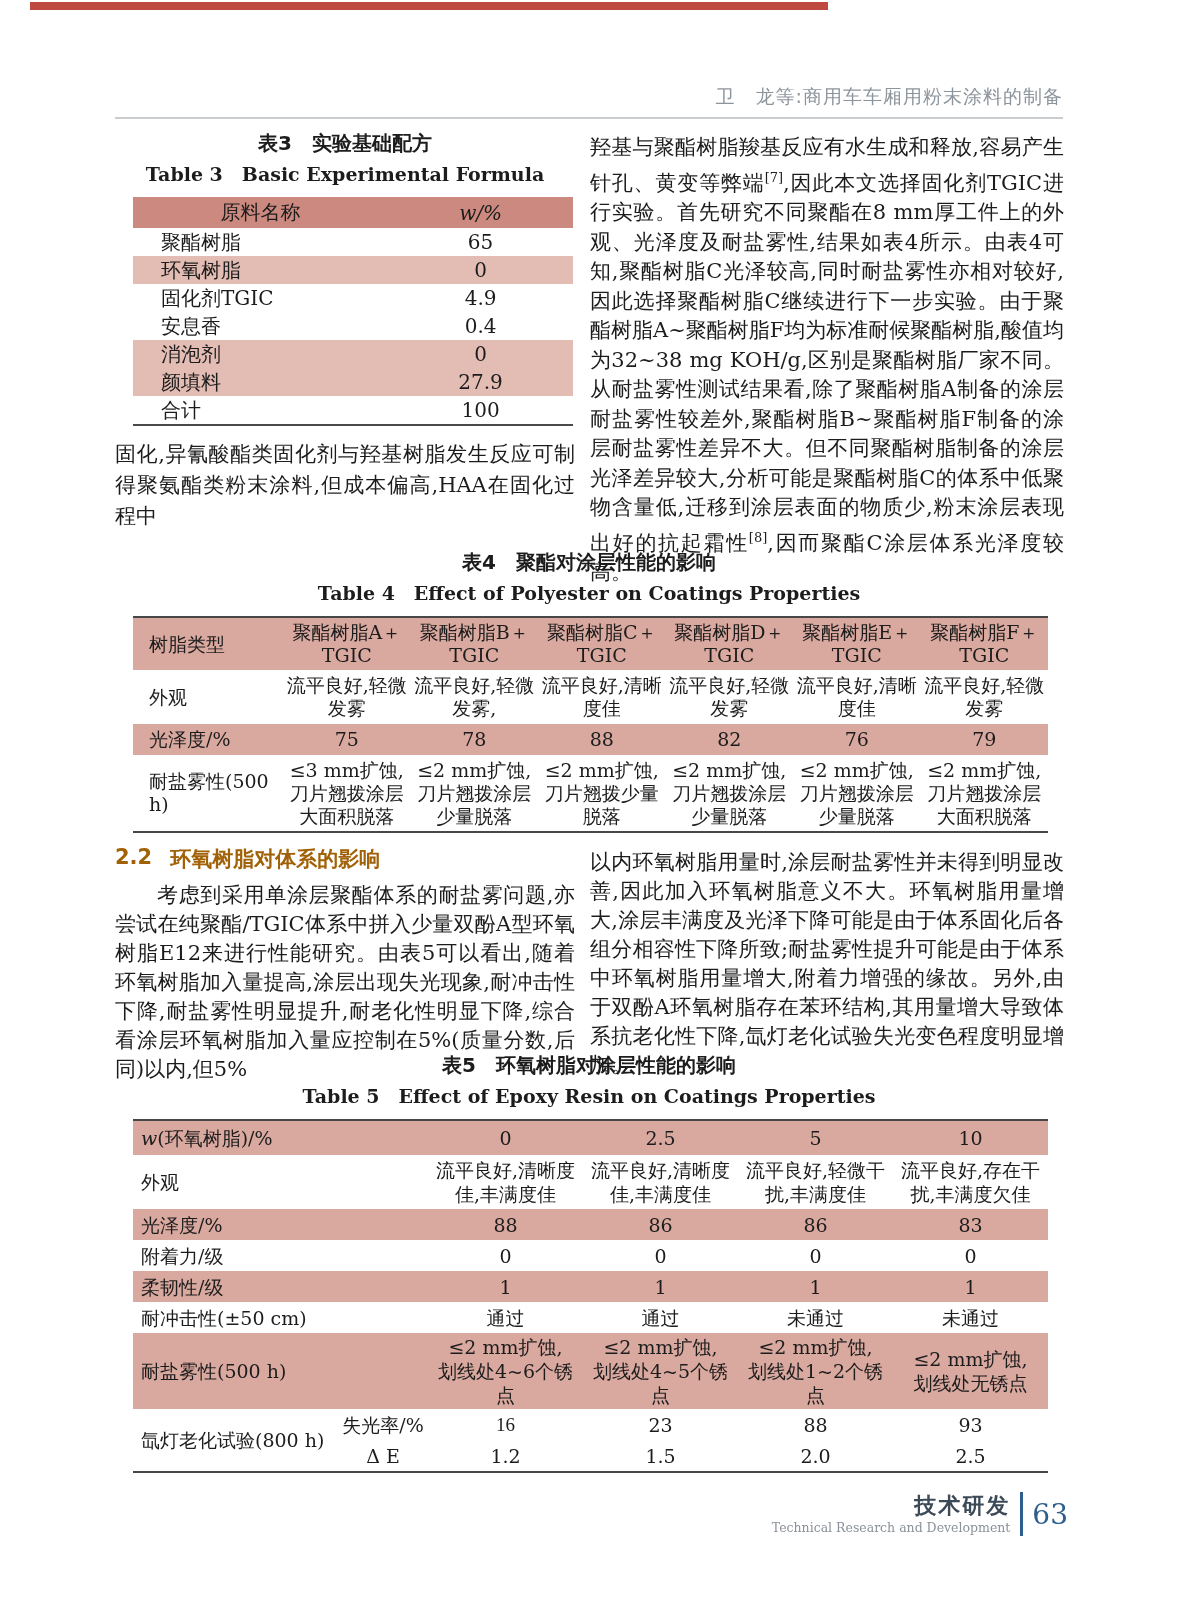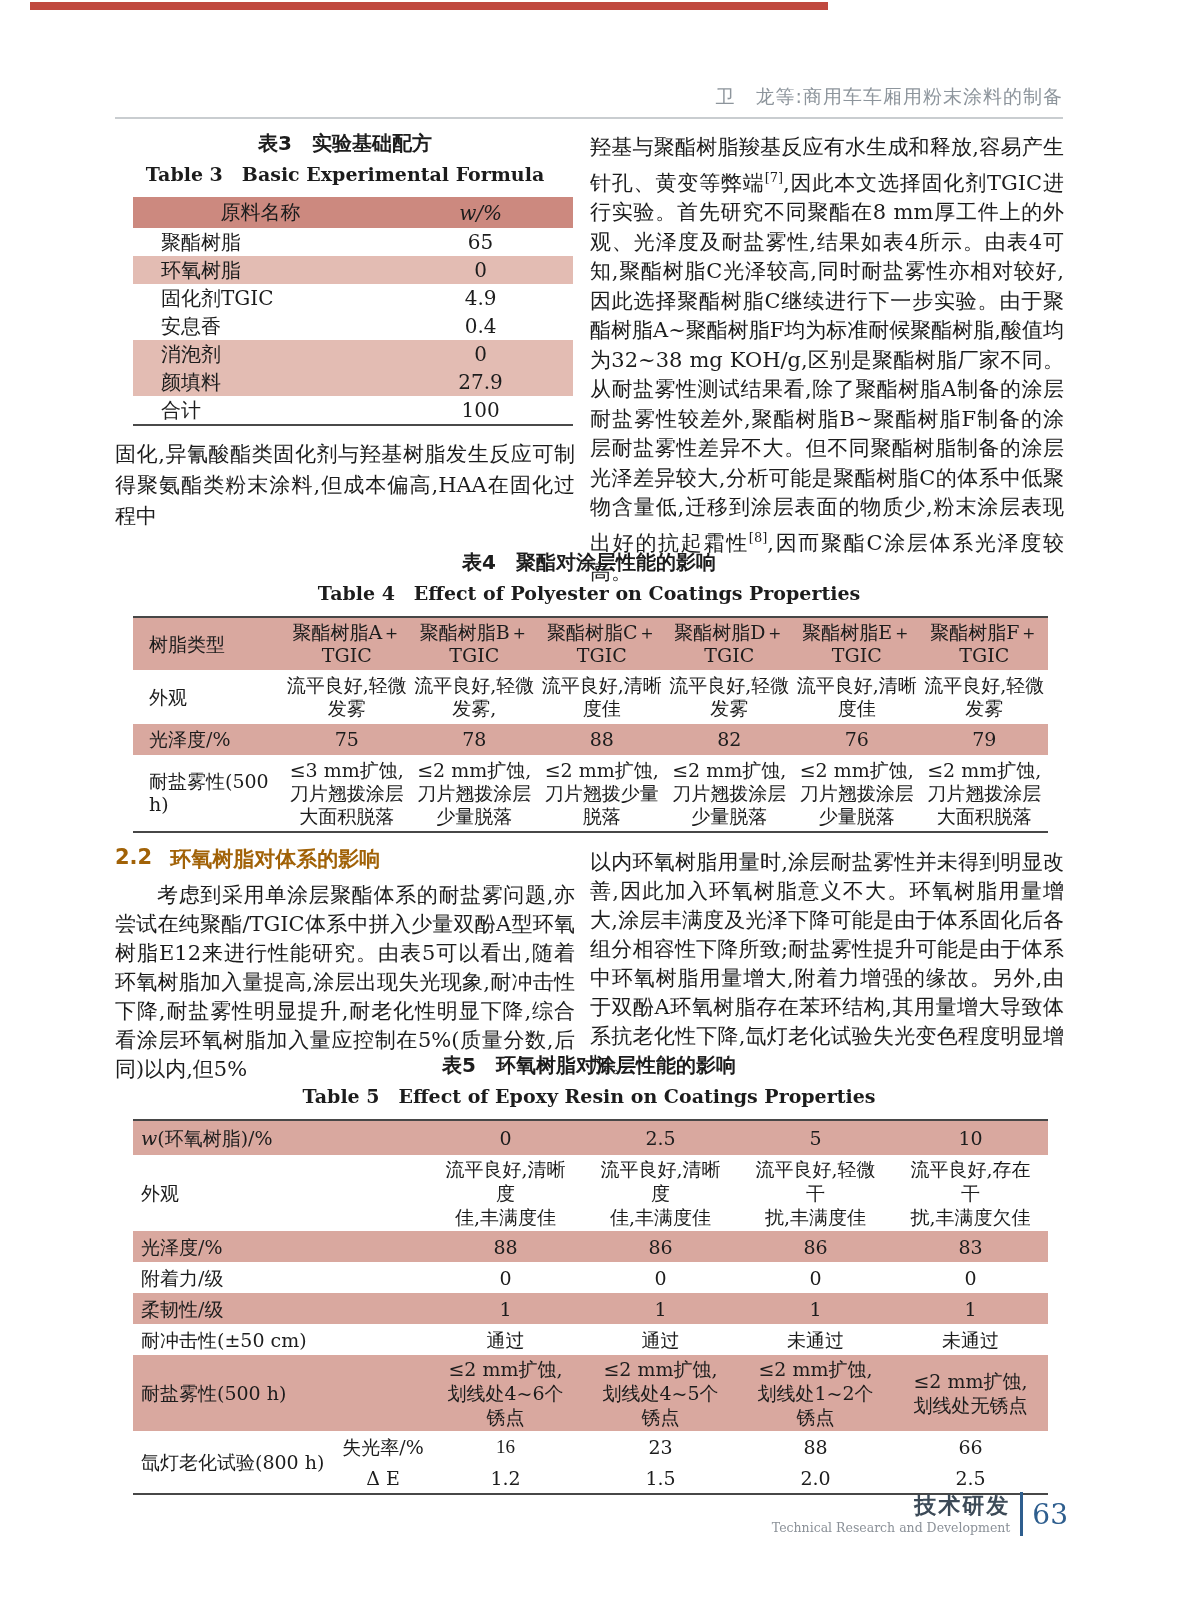--- a/index.html
+++ b/index.html
@@ -58,21 +58,21 @@
             font-family:"DejaVu Sans", sans-serif;margin-bottom:8px;}
   .s22-head .num{margin-right:18px;}
   .s22-left .para{text-indent:2em;}
   .s22-right{position:absolute;left:590px;top:848px;width:474px;}
 
   
   .t5-block{position:absolute;left:115px;top:1052px;width:948px;}
   .t5{margin-left:18px;width:915px;border-top:2px solid #474747;border-bottom:2px solid #474747;
       font-size:19px;line-height:24px;}
   .t5 .row{display:grid;grid-template-columns:205px 90px repeat(4,1fr);align-items:center;}
-  .t5 .cell{text-align:center;white-space:pre-line;padding:2px 12px;}
+  .t5 .cell{text-align:center;white-space:pre-line;padding:2px 2px;}
   .t5 .lab{grid-column:1 / 3;text-align:left;padding-left:8px;white-space:normal;}
   .t5 .row.pink{background:#d9a89f;}
   .t5 .r-h34{min-height:34px;}
   .t5 .r-h54{min-height:54px;}
   .t5 .r-h31{min-height:31px;}
   .t5 .ital{font-style:italic;}
   .t5 .aging{display:grid;grid-template-columns:205px 90px repeat(4,1fr);
              grid-auto-rows:minmax(31px,auto);align-items:center;}
   .t5 .aging .mainlab{grid-column:1;grid-row:1 / 3;text-align:left;padding-left:8px;}
   .t5 .aging .cell{padding:2px;}
@@ -278,21 +278,21 @@
 划线处1~2个锈点</div>
         <div class="cell">≤2 mm扩蚀,
 划线处无锈点</div>
       </div>
       <div class="aging">
         <div class="mainlab">氙灯老化试验(800 h)</div>
         <div class="cell" style="grid-column:2;grid-row:1;">失光率/%</div>
         <div class="cell" style="grid-column:3;grid-row:1;font-family:Liberation Serif, serif;">16</div>
         <div class="cell" style="grid-column:4;grid-row:1;">23</div>
         <div class="cell" style="grid-column:5;grid-row:1;">88</div>
-        <div class="cell" style="grid-column:6;grid-row:1;">66</div>
+        <div class="cell" style="grid-column:6;grid-row:1;">93</div>
         <div class="cell" style="grid-column:2;grid-row:2;">Δ E</div>
         <div class="cell" style="grid-column:3;grid-row:2;">1.2</div>
         <div class="cell" style="grid-column:4;grid-row:2;">1.5</div>
         <div class="cell" style="grid-column:5;grid-row:2;">2.0</div>
         <div class="cell" style="grid-column:6;grid-row:2;">2.5</div>
       </div>
     </div>
   </div>
 
   <div class="footer">

